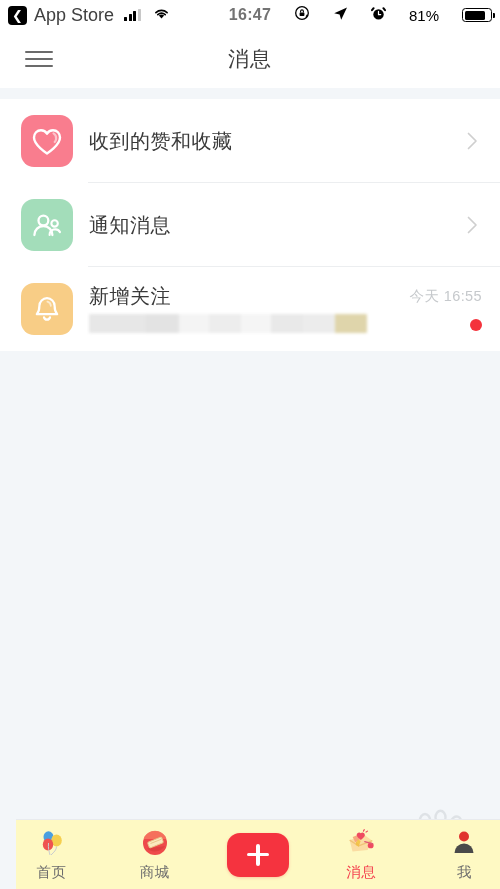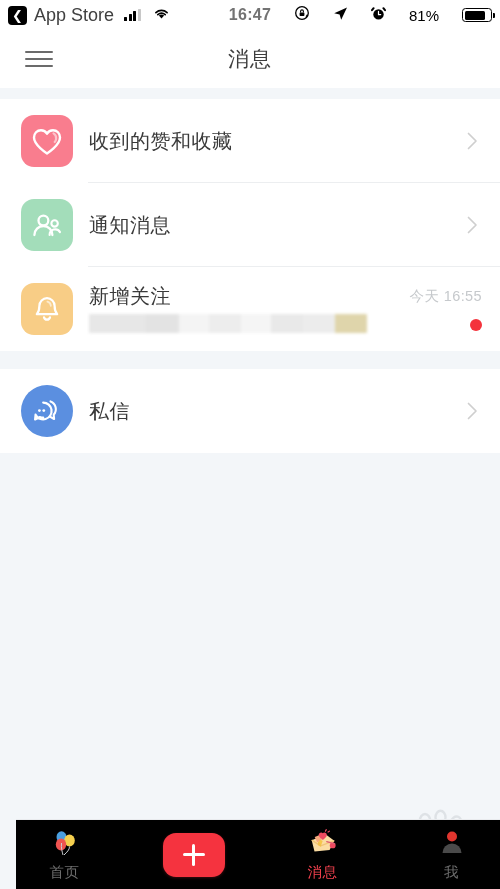--- a/index.html
+++ b/index.html
@@ -110,21 +110,21 @@
   .redact{display:flex;height:19px;width:278px;border-radius:1px;overflow:hidden;
           filter:blur(1.6px);}
   .redact span{display:block;height:100%;}
 
   
   .filler{background:#f3f6f9;}
 
   
   .tabbar{
     position:absolute;left:16px;right:0;bottom:0;height:69px;
-    background:#000000;border-top:1px solid #e9ebee;
+    background:#fef9c3;border-top:1px solid #e9ebee;
     display:flex;align-items:stretch;gap:32px;
   }
   .tab{
     flex:1 1 0;display:flex;flex-direction:column;align-items:center;
     justify-content:center;gap:4px;cursor:pointer;position:relative;
   }
   .tab-label{font-size:14.5px;color:#6d6d6d;letter-spacing:0.5px;}
   .tab.active .tab-label{color:#f4414e;}
   .tab-ico{width:32px;height:32px;display:flex;align-items:center;justify-content:center;}
   .plus-btn{
@@ -284,41 +284,20 @@
       <div class="row-right">
         <div class="row-time">今天 16:55</div>
         <div class="unread-dot"></div>
       </div>
 
     </div>
   </div>
 
   <div class="gap gap-mid"></div>
 
-  <div class="card">
-    <div class="row last">
-      <div class="ico circle" style="background:#5b8fe0">
-        <svg width="34" height="30" viewBox="0 0 34 30">
-          <path d="M20.5 5.4 a8.2 8.2 0 0 1 3.2 13.2 l0.4 4.4 l-4.2 -2.3" fill="none" stroke="#ffffff" stroke-width="2.1" stroke-linejoin="round" stroke-linecap="round"></path>
-          <path d="M13.2 6.6 a8.4 8.4 0 1 1 -7.6 12 l-0.5 4.9 l4.7 -2.5 a8.4 8.4 0 0 0 3.4 0.7" fill="none" stroke="#ffffff" stroke-width="2.2" stroke-linejoin="round" stroke-linecap="round"></path>
-          <circle cx="9.4" cy="14.6" r="1.4" fill="#ffffff"></circle>
-          <circle cx="13.8" cy="14.6" r="1.4" fill="#ffffff"></circle>
-        </svg>
-      </div>
-      <div class="row-body">
-        <div class="row-title">私信</div>
-      </div>
-      <div class="row-chevron">
-        <svg width="11" height="18" viewBox="0 0 11 18">
-            <path d="M1.5 1.5 L9 9 L1.5 16.5" fill="none" stroke="#cfcfcf" stroke-width="1.7" stroke-linecap="round" stroke-linejoin="round"></path>
-          </svg>
-      </div>
-
-    </div>
-  </div>
 
   <div class="filler" style="height:300px"></div>
 
   <div class="wm-paw">
     <svg width="58" height="46" viewBox="0 0 58 46">
       <g fill="none" stroke="#b9bec3" stroke-width="2.4">
         <ellipse cx="13" cy="12" rx="5.2" ry="7"></ellipse>
         <ellipse cx="28.5" cy="8.5" rx="5" ry="6.8"></ellipse>
         <ellipse cx="44" cy="14" rx="5.2" ry="6.6" transform="rotate(16 44 14)"></ellipse>
         <path d="M13 40 c-6 -8 2 -14 9 -14 h7 c8 0 15 7 9 14 c-4 5 -21 5 -25 0 Z"></path>
@@ -343,20 +322,32 @@
           <ellipse cx="11.5" cy="9" rx="5" ry="5.8" fill="#4a9fe0"></ellipse>
           <ellipse cx="19.5" cy="12.5" rx="5.3" ry="6.1" fill="#f5cf4e"></ellipse>
           <ellipse cx="11" cy="16.5" rx="5.2" ry="6" fill="#ef5350"></ellipse>
           <path d="M11.5 15 C11 20 12 23 13 27" stroke="#c8ccd0" stroke-width="1" fill="none"></path>
           <path d="M19.5 18.6 C19.5 22 17 24 14 27" stroke="#c8ccd0" stroke-width="1" fill="none"></path>
         </svg>
       </div>
       <div class="tab-label">首页</div>
     </div>
 
+    <div class="tab">
+      <div class="tab-ico">
+        <svg width="30" height="30" viewBox="0 0 30 30">
+          <circle cx="15" cy="15" r="12" fill="#ee4a4a"></circle>
+          <path d="M3.6 11 a12 12 0 0 1 22.8 0 Z" fill="#f6775f" opacity="0.85"></path>
+          <path d="M7 20.5 a12 12 0 0 0 18 -2.5 l-18 2.5 Z" fill="#d63a3a" opacity="0.6"></path>
+          <rect x="8" y="11.5" width="15" height="6" rx="1.4" transform="rotate(-22 15.5 14.5)" fill="#fbe9bf" stroke="#e8c98c" stroke-width="0.9"></rect>
+          <path d="M10.5 15.5 L21.5 11.2" stroke="#e8c98c" stroke-width="1" fill="none"></path>
+        </svg>
+      </div>
+      <div class="tab-label">商城</div>
+    </div>
 
     <div class="tab">
       <div class="plus-wrap">
         <div class="plus-btn"></div>
       </div>
     </div>
 
     <div class="tab active">
       <div class="tab-ico">
         <svg width="34" height="30" viewBox="0 0 34 30">

